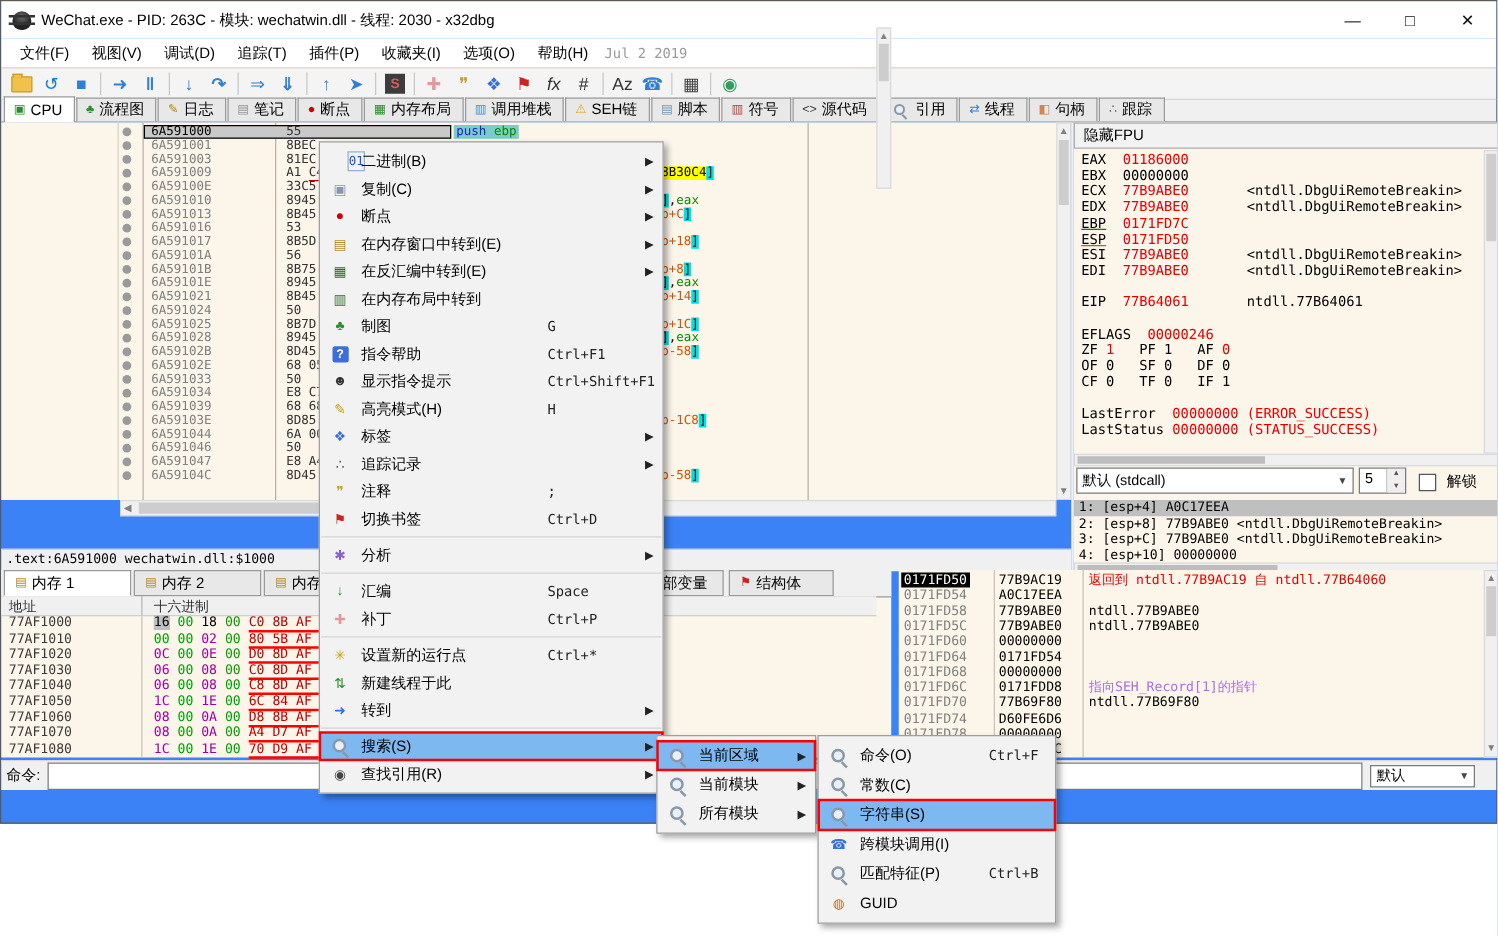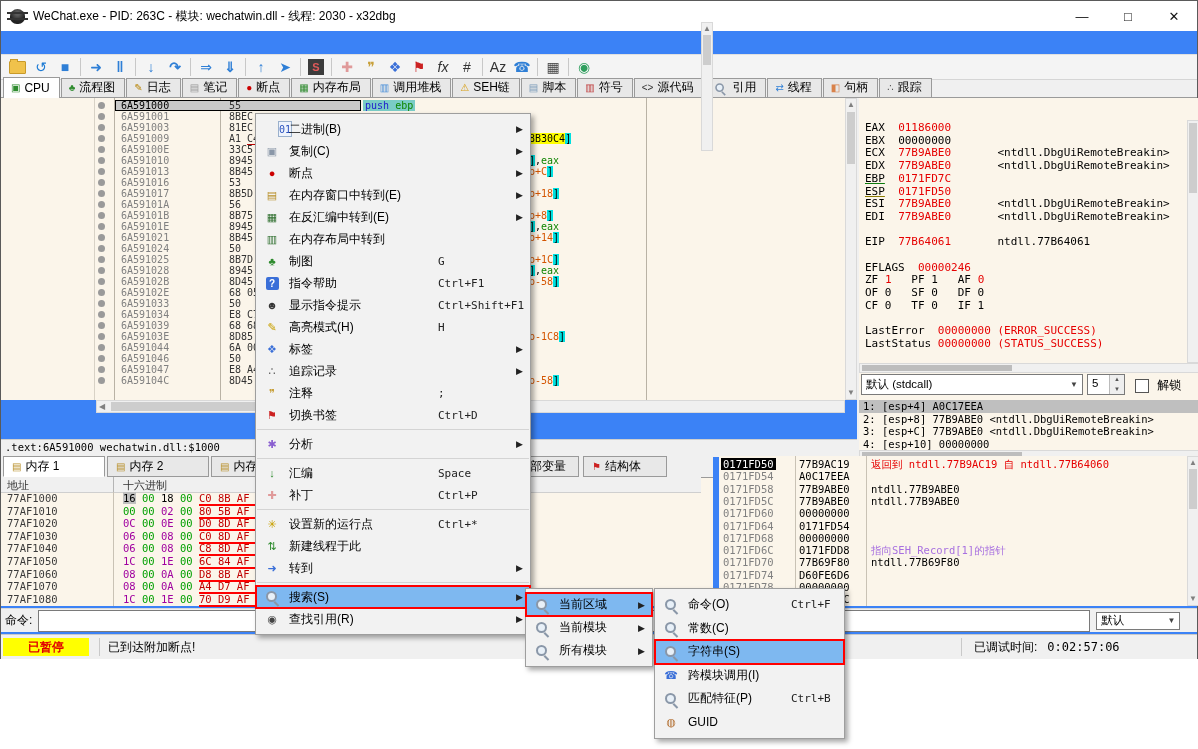--- a/index.html
+++ b/index.html
@@ -147,20 +147,31 @@
     <div class="abs" id="titlebar">
       <span class="ic-bug"></span>
       <span id="title-text">WeChat.exe - PID: 263C - 模块: wechatwin.dll - 线程: 2030 - x32dbg</span>
       <div id="win-controls">
         <span class="win-btn">—</span>
         <span class="win-btn">□</span>
         <span class="win-btn">✕</span>
       </div>
     </div>
 
+    <div class="abs" id="menubar">
+        <span class="menu-item">文件(F)</span>
+        <span class="menu-item">视图(V)</span>
+        <span class="menu-item">调试(D)</span>
+        <span class="menu-item">追踪(T)</span>
+        <span class="menu-item">插件(P)</span>
+        <span class="menu-item">收藏夹(I)</span>
+        <span class="menu-item">选项(O)</span>
+        <span class="menu-item">帮助(H)</span>
+        <span id="build-date">Jul 2 2019</span>
+      </div>
 
     <div class="abs" id="toolbar">
         <span class="tb-ic">
           <span class="ic-folder"></span>
         </span>
         <span class="tb-ic">
           <span style="color: rgb(28, 122, 212);">↺</span>
         </span>
         <span class="tb-ic">
           <span style="color: rgb(47, 127, 214);">■</span>
@@ -458,20 +469,21 @@
     <div class="abs sb" id="dis-hscroll">
       <span style="position:absolute;left:2px;top:1px;font-size:8px;color:#808080;">◀</span>
       <div class="sb-thumb" style="left:14px;top:1px;width:300px;height:9px;"></div>
     </div>
     <div class="abs" id="moduleline">
       <div class="mono">.text:6A591000 wechatwin.dll:$1000</div>
     </div>
 
     <div class="abs" id="splitter-v"></div>
     <div class="abs" id="regpanel">
+      <div id="hidefpu">隐藏FPU</div>
       <div id="reglines"><div class="rline"><span class="k">EAX  </span><span class="r">01186000</span></div><div class="rline"><span class="k">EBX  </span><span class="k">00000000</span></div><div class="rline"><span class="k">ECX  </span><span class="r">77B9ABE0</span><span class="k">       &lt;ntdll.DbgUiRemoteBreakin&gt;</span></div><div class="rline"><span class="k">EDX  </span><span class="r">77B9ABE0</span><span class="k">       &lt;ntdll.DbgUiRemoteBreakin&gt;</span></div><div class="rline"><span class="k ug">EBP</span><span class="k">  </span><span class="r">0171FD7C</span></div><div class="rline"><span class="k uo">ESP</span><span class="k">  </span><span class="r">0171FD50</span></div><div class="rline"><span class="k">ESI  </span><span class="r">77B9ABE0</span><span class="k">       &lt;ntdll.DbgUiRemoteBreakin&gt;</span></div><div class="rline"><span class="k">EDI  </span><span class="r">77B9ABE0</span><span class="k">       &lt;ntdll.DbgUiRemoteBreakin&gt;</span></div><div class="rline">&nbsp;</div><div class="rline"><span class="k">EIP  </span><span class="r">77B64061</span><span class="k">       ntdll.77B64061</span></div><div class="rline">&nbsp;</div><div class="rline"><span class="k">EFLAGS  </span><span class="r">00000246</span></div><div class="rline"><span class="k">ZF </span><span class="r">1</span><span class="k">   PF </span><span class="k">1</span><span class="k">   AF </span><span class="r">0</span></div><div class="rline"><span class="k">OF 0   SF 0   DF 0</span></div><div class="rline"><span class="k">CF 0   TF 0   IF 1</span></div><div class="rline">&nbsp;</div><div class="rline"><span class="k">LastError  </span><span class="r">00000000 (ERROR_SUCCESS)</span></div><div class="rline"><span class="k">LastStatus </span><span class="r">00000000 (STATUS_SUCCESS)</span></div><div class="rline">&nbsp;</div><div class="rline"><span class="k">GS 002B   FS 0053</span></div></div>
     </div>
     <div class="abs sb" id="reg-vscroll">
       <div class="sb-thumb" style="left:1px;top:2px;width:8px;height:70px;"></div>
     </div>
     <div class="abs sb" id="reg-hscroll">
       <div class="sb-thumb" style="left:2px;top:1px;width:150px;height:6px;background:#bdbdbd;"></div>
     </div>
 
     <div class="abs combo" style="left:860px;top:373px;width:222px;height:21px;">
@@ -571,28 +583,20 @@
 
     <div class="abs" id="cmdbar">
       <span>命令:</span>
       <input id="cmd-input" value="" style="">
       <div class="combo" id="cmd-combo">
         <span>默认</span>
         <span class="arrow">▼</span>
       </div>
     </div>
 
-    <div class="abs" id="statusbar">
-      <span id="status-state">已暂停</span>
-      <span id="status-msg">已到达附加断点!</span>
-      <span id="status-time">
-        <span>已调试时间:</span>
-        <span class="mono" style="margin-left:10px;">0:02:57:06</span>
-      </span>
-    </div>
   </div>
 
   <div class="menu" id="ctxmenu">
       <div class="mi">
         <span class="mi-ic">
           <span class="ic-box01">01</span>
         </span>
         <span class="mi-label">二进制(B)</span>
         <span class="mi-ar">▶</span>
       </div>

